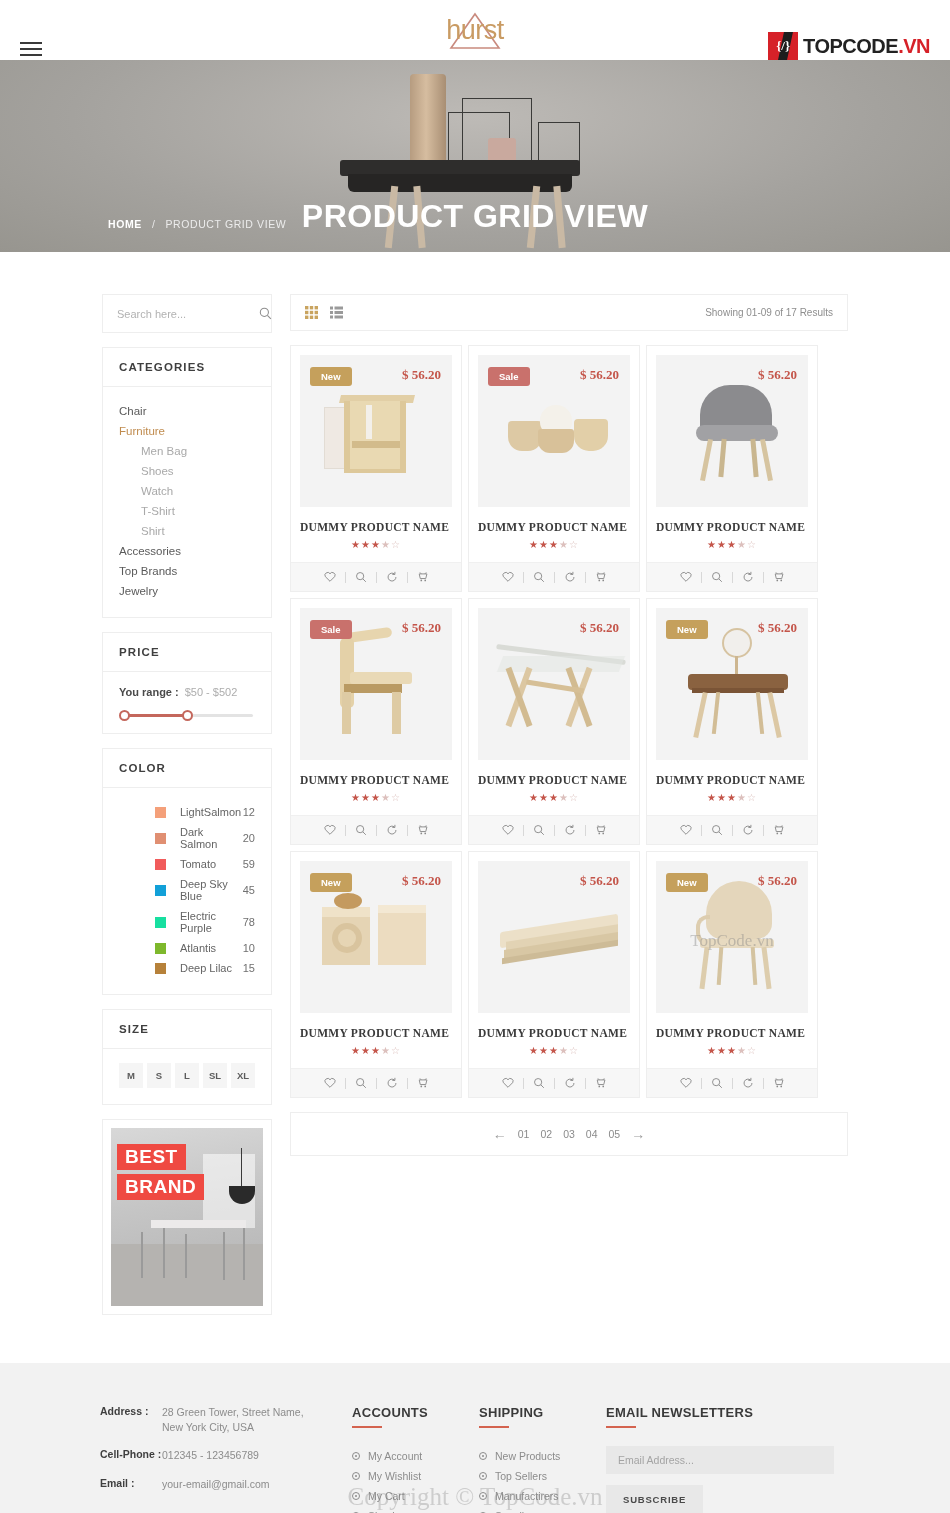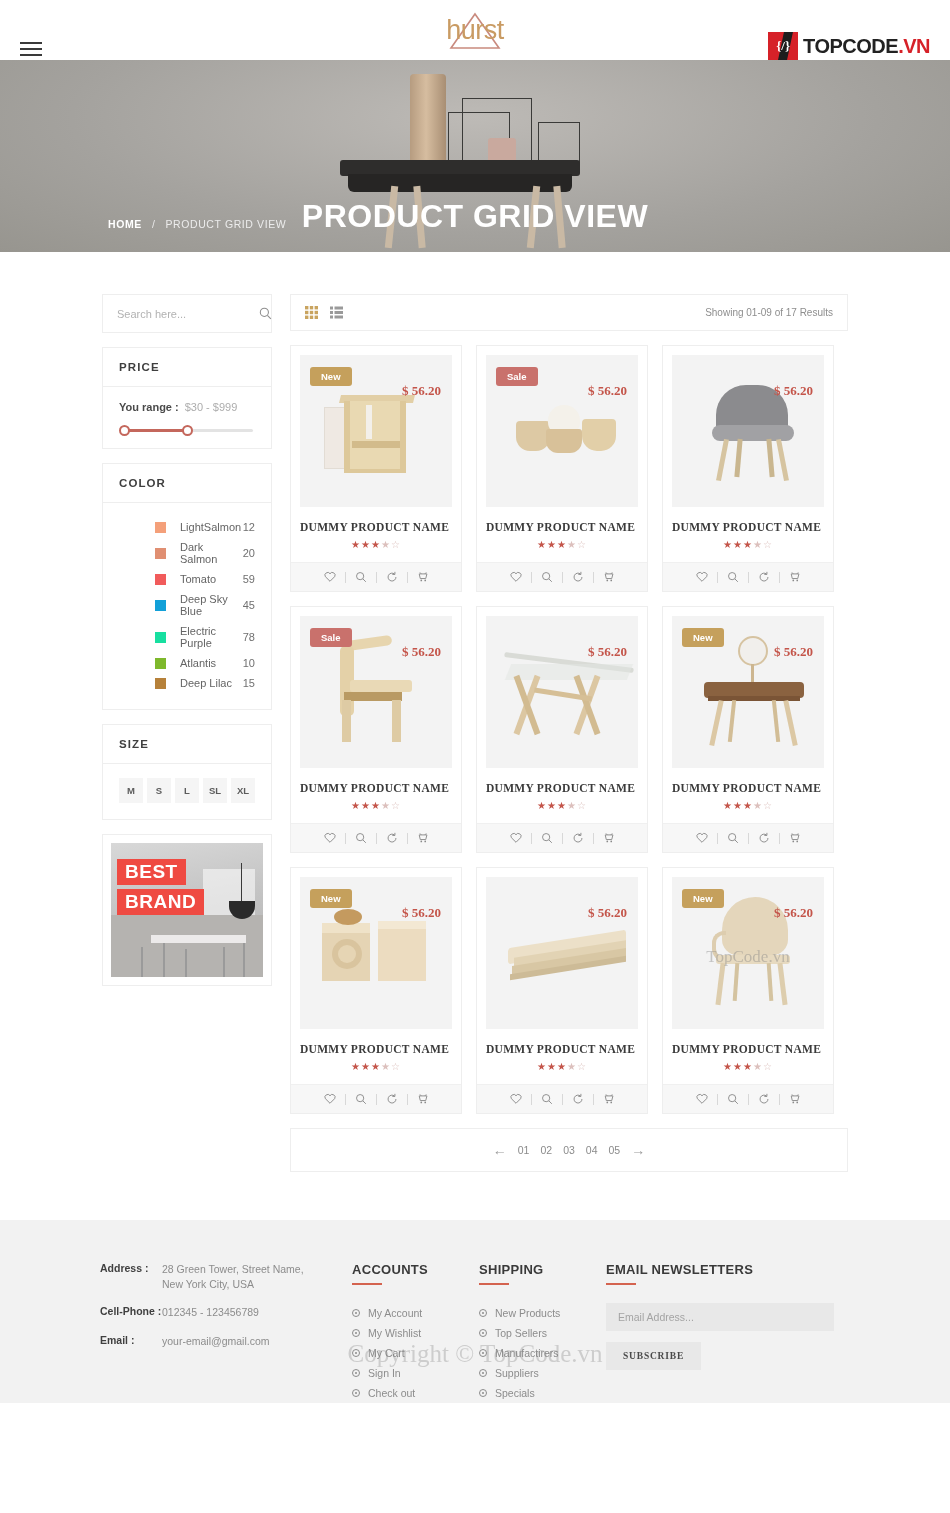--- a/index.html
+++ b/index.html
@@ -181,21 +181,21 @@
   .size-row { display: flex; gap: 4px; }
   .size-chip {
     width: 25px; height: 25px; background: #f5f5f5;
     display: flex; align-items: center; justify-content: center;
     font-size: 9.5px; color: #5c5c5c; cursor: pointer; font-weight: bold;
   }
 
   
   .brand-panel { padding: 8px; border: 1px solid #eee; background: #fff; }
   .brand-img {
-    position: relative; width: 100%; height: 134px; overflow: hidden;
+    position: relative; width: 100%; height: 178px; overflow: hidden;
     background: linear-gradient(170deg, #d8d8d8 0%, #c6c6c6 40%, #b0b0b0 100%);
   }
   .bi-floor { position: absolute; left: 0; right: 0; bottom: 0; height: 62px; background: #b5b3b0; }
   .bi-window { position: absolute; right: 8px; top: 26px; width: 52px; height: 74px; background: rgba(255,255,255,.55); }
   .bi-table { position: absolute; left: 40px; top: 92px; width: 95px; height: 8px; background: #eceaea; }
   .bi-lamp { position: absolute; left: 118px; top: 58px; width: 26px; height: 18px; background: #2a2a2a; border-radius: 0 0 13px 13px; }
   .bi-lampcord { position: absolute; left: 130px; top: 20px; width: 1px; height: 40px; background: #3a3a3a; }
   .bi-chair { position: absolute; width: 2px; background: #9a9a9a; }
   .bi-tag {
     position: absolute; background: #ef4a42; color: #fff; font-weight: bold;
@@ -208,37 +208,37 @@
   .toolbar {
     border: 1px solid #eee; background: #fff;
     display: flex; align-items: center; padding: 10px 14px;
     margin-bottom: 14px; height: 37px;
   }
   .view-toggles { display: flex; gap: 12px; align-items: center; }
   .vt { cursor: pointer; line-height: 0; }
   .results-text { margin-left: auto; font-size: 10px; color: #8e8e8e; }
 
   
-  .grid { display: flex; flex-wrap: wrap; gap: 14px; }
+  .grid { display: flex; flex-wrap: wrap; gap: 6px; }
   .card {
     width: 172px; border: 1px solid #eee; background: #fff;
     padding: 9px 9px 0;
   }
   .card-media {
     position: relative; height: 152px; background: #f3f3f3; overflow: hidden;
   }
   .badge {
     position: absolute; left: 10px; top: 12px; z-index: 3;
     padding: 4px 11px; border-radius: 3px; color: #fff;
     font-size: 9.5px; font-weight: bold;
   }
   .badge.new { background: #c5a05c; }
   .badge.sale { background: #c9716c; }
   .card-price {
-    position: absolute; right: 11px; top: 28px; z-index: 3;
+    position: absolute; right: 11px; top: 12px; z-index: 3;
     font-size: 13px; color: #c4554a; font-weight: bold;
     font-family: "Liberation Serif", serif;
   }
   .prod-art { position: absolute; inset: 0; }
   .card-title {
     text-align: left; font-family: "Liberation Serif", serif;
     font-size: 11.5px; font-weight: bold; color: #3b3b3b;
     letter-spacing: 0.3px; margin-top: 14px;
   }
   .card-stars { text-align: center; margin-top: 6px; font-size: 10px; letter-spacing: 1px; color: #c4554a; }
@@ -296,21 +296,21 @@
   }
   .news-input {
     width: 228px; height: 28px; border: none; background: #e8e8e8;
     padding: 0 12px; font-size: 10.5px; color: #9a9a9a;
     font-family: "Liberation Sans", sans-serif; outline: none;
   }
   .news-input::placeholder { color: #a4a4a4; }
   .subscribe-btn {
     margin-top: 11px; background: #e8e8e8; border: none; cursor: pointer;
     padding: 9px 17px; font-size: 9.5px; font-weight: bold; color: #4a4a4a;
-    letter-spacing: 0.8px; font-family: Liberation Serif, serif;
+    letter-spacing: 0.8px; font-family: Liberation Sans, sans-serif;
   }
   .watermark-big {
     position: absolute; left: 0; right: 0; top: 120px;
     text-align: center; font-family: "Liberation Serif", serif;
     font-size: 25px; color: rgba(120,120,120,.30); pointer-events: none;
   }
   .card-wm {
     position: absolute; left: 0; right: 0; top: 46%;
     text-align: center; font-family: "Liberation Serif", serif;
     font-size: 17px; color: rgba(130,130,130,.42); pointer-events: none;
@@ -378,26 +378,43 @@
           <input class="search-input" type="text" placeholder="Search here..." style="">
           <button class="search-btn">
             <svg width="13" height="13" viewBox="0 0 16 16">
               <circle cx="6.6" cy="6.6" r="5" fill="none" stroke="#8d8d8d" stroke-width="1.3"></circle>
               <line x1="10.3" y1="10.3" x2="14.6" y2="14.6" stroke="#8d8d8d" stroke-width="1.3"></line>
             </svg>
           </button>
         </div>
       </div>
 
+      <div class="panel">
+        <div class="panel-head">CATEGORIES</div>
+        <div class="panel-body">
+          <ul class="cat-list" id="cat-list">
+              <li class="">Chair</li>
+              <li class="active">Furniture</li>
+              <li class="sub ">Men Bag</li>
+              <li class="sub ">Shoes</li>
+              <li class="sub ">Watch</li>
+              <li class="sub ">T-Shirt</li>
+              <li class="sub ">Shirt</li>
+              <li class="">Accessories</li>
+              <li class="">Top Brands</li>
+              <li class="">Jewelry</li>
+            </ul>
+        </div>
+      </div>
 
       <div class="panel">
         <div class="panel-head">PRICE</div>
         <div class="panel-body">
           <div class="price-label">
-            <b>You range :</b><span class="range-val">$30 - $999</span>
+            <b>You range :</b><span class="range-val">$50 - $502</span>
           </div>
           <div class="slider-track">
             <div class="slider-fill"></div>
             <div class="slider-knob k1"></div>
             <div class="slider-knob k2"></div>
           </div>
         </div>
       </div>
 
       <div class="panel">

